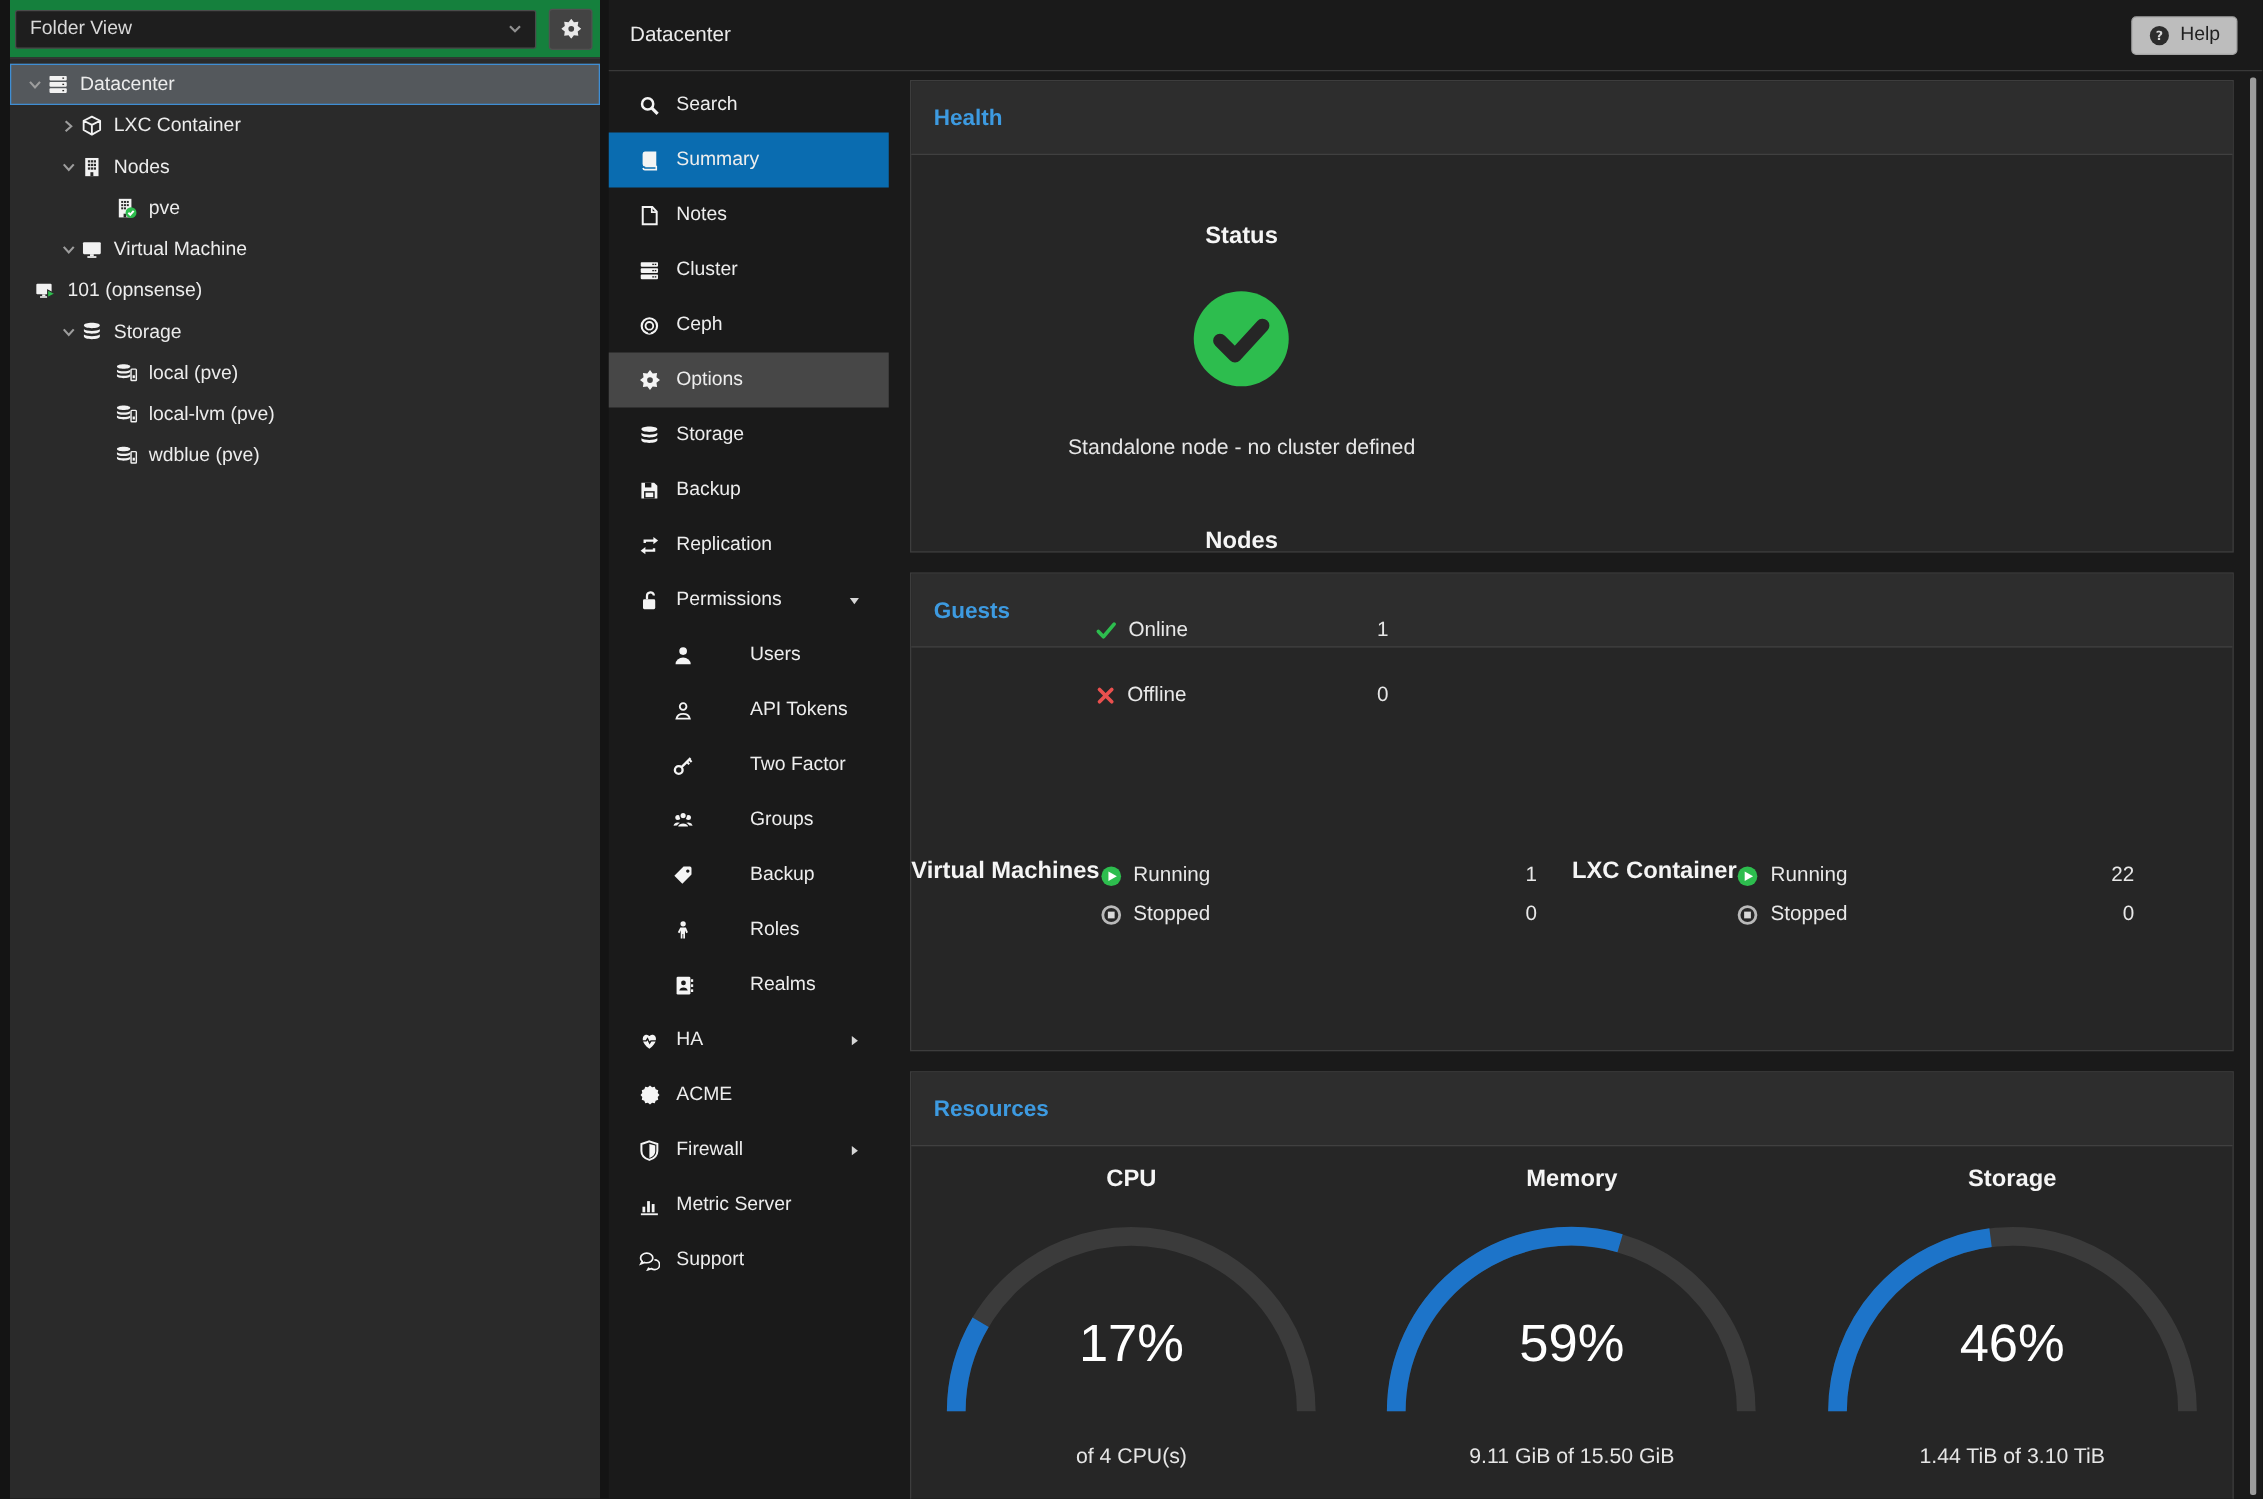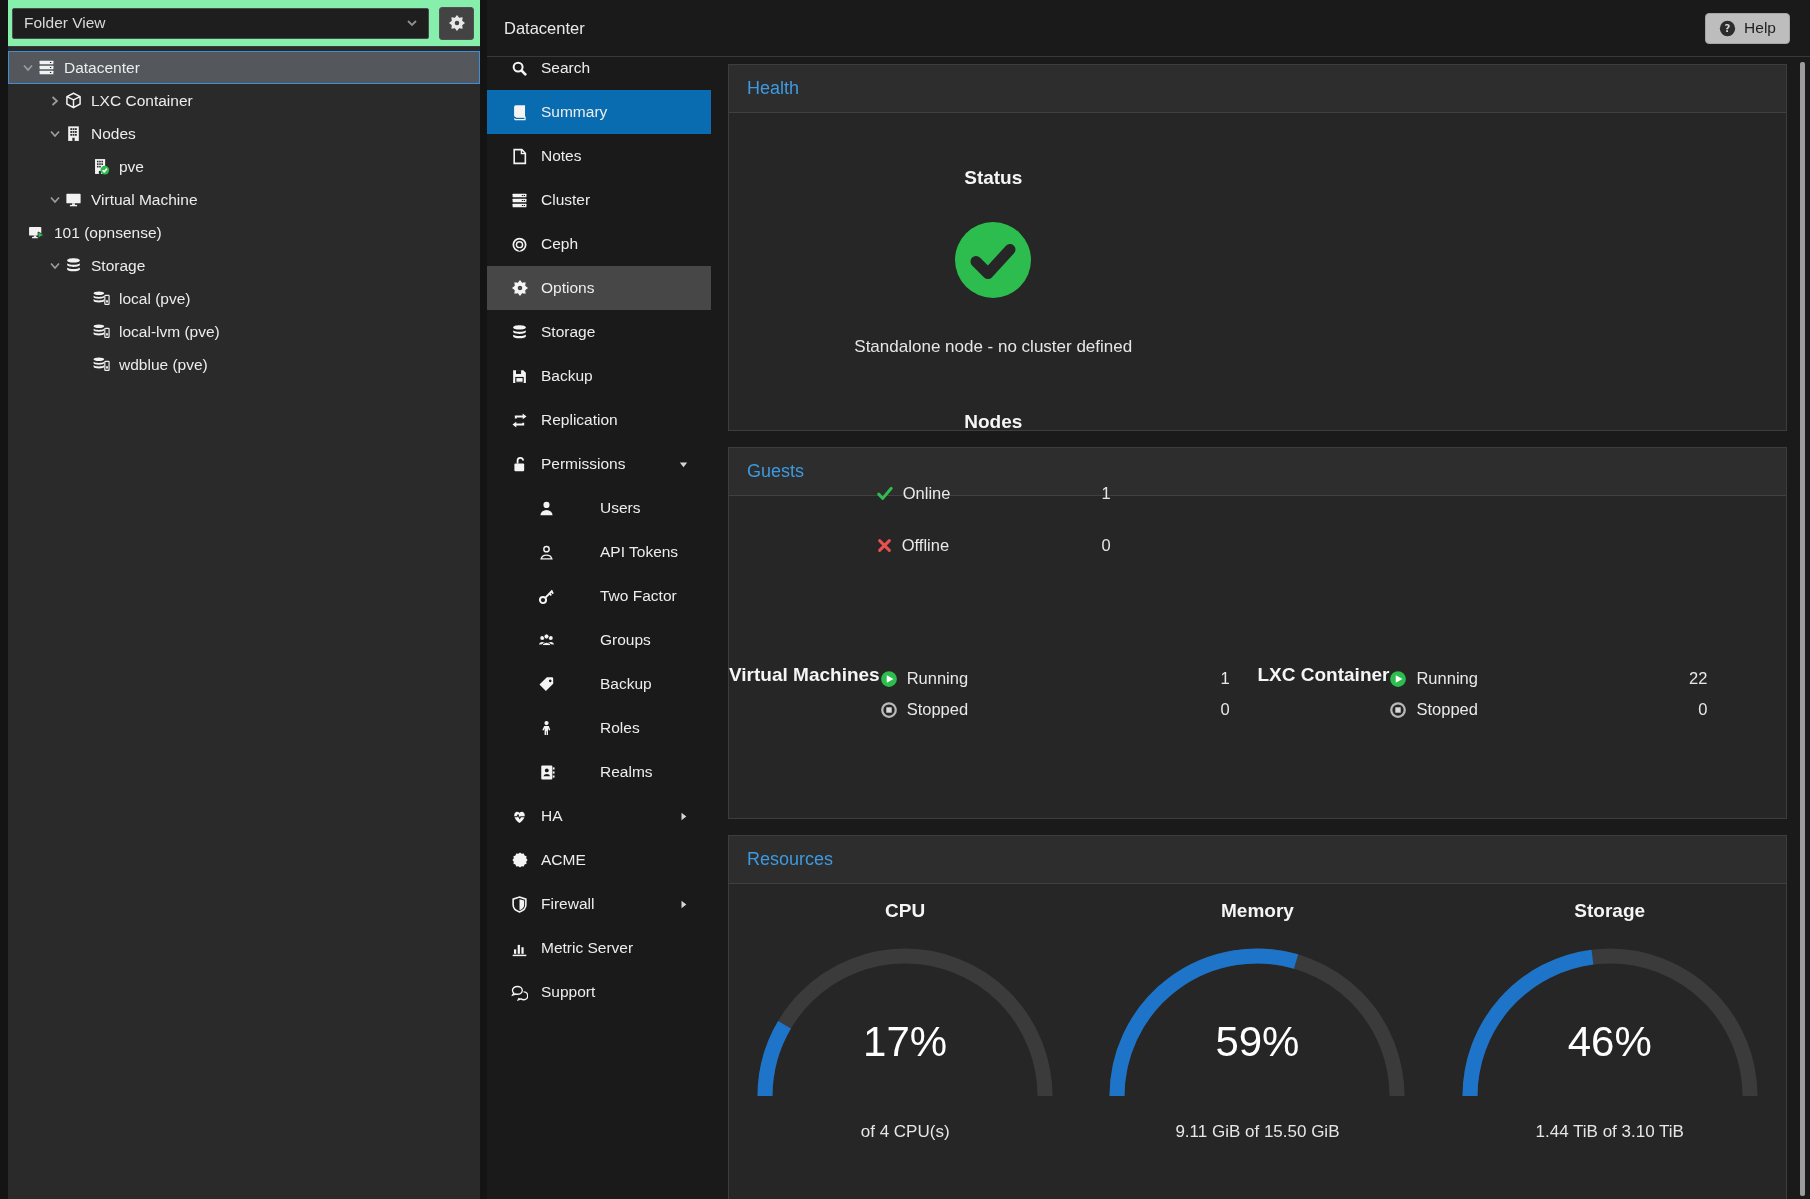--- a/index.html
+++ b/index.html
@@ -8,21 +8,21 @@
     position:relative; overflow:hidden;
     background:#141414;
     font-family:"Liberation Sans","DejaVu Sans",sans-serif;
     color:#e8e8e8; font-size:15.5px;
     -webkit-font-smoothing:antialiased;
   }
   svg { display:block; }
 
   
   #left-panel { position:absolute; left:8px; top:0; width:472px; height:100%; }
-  #left-toolbar { height:46px; background:#86efac; display:flex; align-items:center; padding:0 6px 0 4px; gap:10px; }
+  #left-toolbar { height:46px; background:#15803d; display:flex; align-items:center; padding:0 6px 0 4px; gap:10px; }
   #view-combo {
     flex:1; height:31px; background:#1e1e1e; border:1px solid #4a4a4a; border-radius:2px;
     display:flex; align-items:center; padding:0 8px 0 11px; color:#d9d9d9; cursor:pointer;
   }
   #view-combo .combo-label { flex:1; }
   #gear-btn {
     width:35px; height:33px; background:#434343; border:1px solid #505050; border-radius:3px;
     display:flex; align-items:center; justify-content:center; cursor:pointer;
   }
   #tree { position:absolute; top:46px; bottom:0; left:0; right:0; background:#2a2a2a; border-top:1px solid #3a3a3a; padding-top:4px; }
@@ -35,32 +35,32 @@
   
   #main { position:absolute; left:487px; top:0; right:0; bottom:0; background:#1a1a1a; }
   #header-bar { height:57px; border-bottom:1px solid #393939; display:flex; align-items:center; padding:0 20px 0 17px; }
   #page-title { font-size:16.5px; color:#eaeaea; }
   #help-btn {
     margin-left:auto; height:31px; background:#bdbdbd; border:1px solid #a5a5a5; border-radius:4px;
     display:flex; align-items:center; gap:8px; padding:0 13px; cursor:pointer; color:#1f1f1f; font-size:15.5px;
   }
 
   
-  #nav { position:absolute; left:0; top:42px; width:224px; bottom:0; padding-top:4px; }
+  #nav { position:absolute; left:0; top:58px; width:224px; bottom:0; padding-top:4px; }
   .nav-item { height:44px; display:flex; align-items:center; padding-left:23px; cursor:pointer; position:relative; color:#ededed; --cut:#1a1a1a; }
   .nav-item.indent { padding-left:50px;gap:32px; }
   .nav-item.selected { background:#0a6cb0; --cut:#0a6cb0; }
   .nav-item.hover { background:#474747; --cut:#474747; }
   .nav-icon { width:19px; display:flex; justify-content:center; margin-right:12px; flex:none; color:#f4f4f4; }
   .nav-expand { position:absolute; right:21px; color:#d6d6d6; }
 
   
   #content { position:absolute; left:224px; top:58px; right:0; bottom:0; padding:6px 23px 0 17px; }
   .panel { background:#262626; border:1px solid #3d3d3d; margin-bottom:16px; }
-  .panel-h { height:48px; background:#2d2d2d; border-bottom:1px solid #404040; display:flex; align-items:center; padding:0 18px; }
+  .panel-h { height:59px; background:#2d2d2d; border-bottom:1px solid #404040; display:flex; align-items:center; padding:0 18px;font-weight:bold; }
   .panel-title { color:#3d9ae0; font-size:18px; }
   .panel-b { position:relative; }
 
   
   #health-body { height:317px; display:flex;flex-direction:column; }
   .hcol { width:50%; display:flex; flex-direction:column; align-items:center; padding-top:54px; }
   .col-heading { font-size:19px; font-weight:bold; color:#f5f5f5; }
   #status-icon { margin-top:30px; }
   #status-msg { margin-top:36px; font-size:17px; color:#e6e6e6; }
   #nodes-rows { margin-top:34px; width:235px; }

